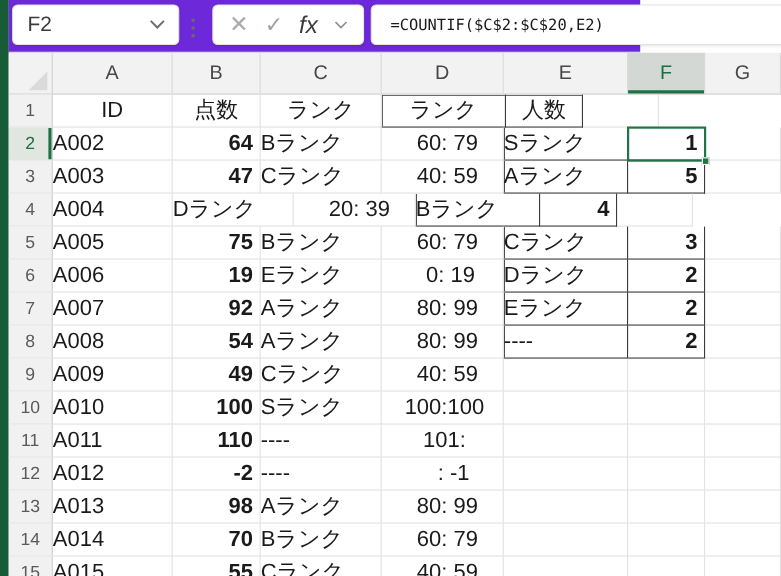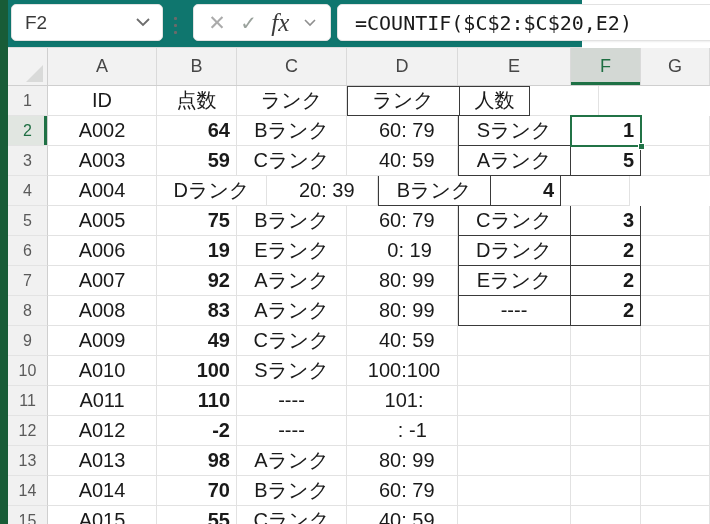--- a/index.html
+++ b/index.html
@@ -5,35 +5,35 @@
   * { margin:0; padding:0; box-sizing:border-box; }
   html,body { width:710px; height:524px; overflow:hidden; background:#fff;
               font-family:"Liberation Sans", sans-serif; }
   .screen { position:relative; width:710px; height:524px; overflow:hidden; }
 
   
   .green-strip { position:absolute; left:0; top:0; width:8px; height:524px; background:#185c37; }
 
   
   .chrome { position:absolute; left:8px; top:0; width:574px; height:48px;
-            background:#0f766e; border-bottom:1px solid #dcdcdc; }
+            background:#6d28d9; border-bottom:1px solid #dcdcdc; }
   .chrome .box { position:absolute; top:4px; height:37px; background:#fff;
                  border:1px solid #e2e2e2; border-radius:5px;
                  box-shadow:0 1px 2px rgba(0,0,0,.07); display:flex; align-items:center; }
   .namebox { left:3px; width:152px; padding-left:13px; }
   .namebox .nb-text { font-size:19px; color:#3a3a3a; flex:1; }
   .namebox svg { margin-right:12px; }
   .drag-dots { position:absolute; left:166px; top:17px; display:flex; flex-direction:column; gap:4px; }
   .drag-dots i { width:3px; height:3px; background:#6a6a6a; border-radius:1px; }
   .fxbox { left:185px; width:138px; justify-content:space-evenly; }
   .icon-cancel { font-size:21px; color:#ababab; }
   .icon-enter  { font-size:20px; color:#9aa29c; }
-  .icon-fx { font-family:Liberation Serif, serif; font-style:italic; font-size:25px; color:#3c3c3c; }
+  .icon-fx { font-family:Liberation Sans, sans-serif; font-style:italic; font-size:22px; color:#3c3c3c; }
   .formulabar { left:329px; width:385px; border-top-right-radius:0; border-bottom-right-radius:0; padding-left:17px; }
-  .formula-text { font-family:"DejaVu Sans Mono", monospace; font-size:20px; color:#1a1a1a; white-space:pre; }
+  .formula-text { font-family:"DejaVu Sans Mono", monospace; font-size:14px; color:#1a1a1a; white-space:pre; }
 
   
   .gridwrap { position:absolute; left:8px; top:48px; width:702px; height:476px; background:#fff; }
   .colheaders { display:flex; height:38px; background:#f2f2f2; border-bottom:1px solid #cfcfcf; }
   .corner { width:40px; height:100%; position:relative; border-right:1px solid #cfcfcf; }
   .corner .tri { position:absolute; right:4px; bottom:3px; width:0; height:0;
                  border-bottom:17px solid #d9dad9; border-left:17px solid transparent; }
   .colhead { height:100%; display:flex; align-items:center; justify-content:center;
              font-size:18px; color:#474747; border-right:1px solid #dadada; }
   .colhead.selcol { background:#d3d8d4; color:#1e6e42; box-shadow:inset 0 -3px 0 #1e7145; }
@@ -44,21 +44,21 @@
              font-size:16px; color:#5a5a5a; background:#f1f1f1;
              border-right:1px solid #cfcfcf; border-bottom:1px solid #e3e3e3; }
   .rowhead.selrow { background:#e1e6e1; color:#1e6e42; box-shadow:inset -3px 0 0 #1e7145; }
 
   .cell { height:30px; line-height:29px; font-size:20px; color:#1a1a1a;
           border-right:1px solid #e2e2e2; border-bottom:1px solid #e2e2e2;
           overflow:hidden; white-space:pre; }
   .col-a { width:109px; } .col-b { width:80px; } .col-c { width:110px; }
   .col-d { width:111px; } .col-e { width:113px; } .col-f { width:70px; }
   .col-g { width:69px; }
-  .al-c { text-align:center; }
+  .al-c { text-align:left; }
   .al-r { text-align:right; padding-right:6px;font-weight:bold; }
   .al-l { text-align:center; padding-left:4px; }
   .hdrcell { text-align:center; padding:0; }
 
   
   .tbl { border-right-color:#3a3a3a; border-bottom-color:#3a3a3a; }
   .tbl.tl { box-shadow:inset 1px 0 0 #3a3a3a; }
   .tbl.tt { box-shadow:inset 0 1px 0 #3a3a3a; }
   .tbl.tl.tt { box-shadow:inset 1px 0 0 #3a3a3a, inset 0 1px 0 #3a3a3a; }
 
@@ -128,21 +128,21 @@
           <div class="cell col-b al-r">64</div>
           <div class="cell col-c al-c">Bランク</div>
           <div class="cell col-d al-l"> 60: 79</div>
           <div class="cell col-e al-c tbl tl">Sランク</div>
           <div class="cell col-f al-r tbl">1</div>
           <div class="cell col-g al-c"></div>
         </div>
         <div class="row">
           <div class="rowhead">3</div>
           <div class="cell col-a al-c">A003</div>
-          <div class="cell col-b al-r">59</div>
+          <div class="cell col-b al-r">47</div>
           <div class="cell col-c al-c">Cランク</div>
           <div class="cell col-d al-l"> 40: 59</div>
           <div class="cell col-e al-c tbl tl">Aランク</div>
           <div class="cell col-f al-r tbl">5</div>
           <div class="cell col-g al-c"></div>
         </div>
         <div class="row">
           <div class="rowhead">4</div>
           <div class="cell col-a al-c">A004</div>
           <div class="cell col-c al-c">Dランク</div>
@@ -177,21 +177,21 @@
           <div class="cell col-b al-r">92</div>
           <div class="cell col-c al-c">Aランク</div>
           <div class="cell col-d al-l"> 80: 99</div>
           <div class="cell col-e al-c tbl tl">Eランク</div>
           <div class="cell col-f al-r tbl">2</div>
           <div class="cell col-g al-c"></div>
         </div>
         <div class="row">
           <div class="rowhead">8</div>
           <div class="cell col-a al-c">A008</div>
-          <div class="cell col-b al-r">83</div>
+          <div class="cell col-b al-r">54</div>
           <div class="cell col-c al-c">Aランク</div>
           <div class="cell col-d al-l"> 80: 99</div>
           <div class="cell col-e al-c tbl tl">----</div>
           <div class="cell col-f al-r tbl">2</div>
           <div class="cell col-g al-c"></div>
         </div>
         <div class="row">
           <div class="rowhead">9</div>
           <div class="cell col-a al-c">A009</div>
           <div class="cell col-b al-r">49</div>

